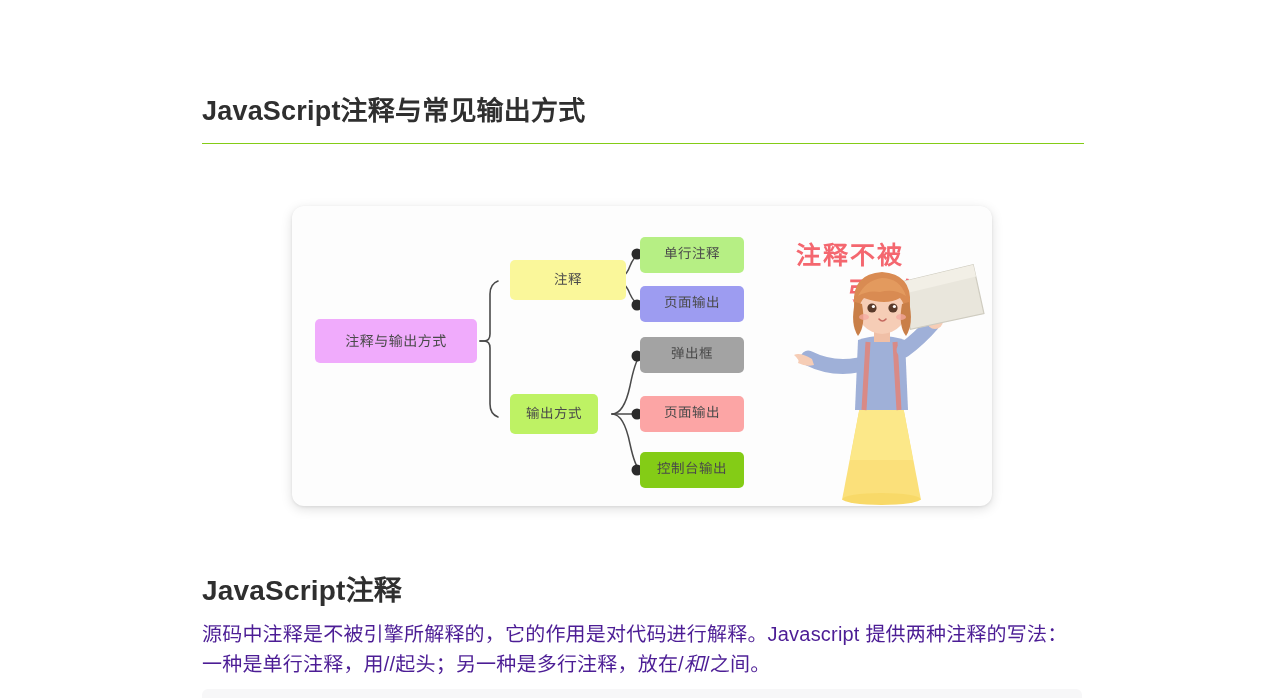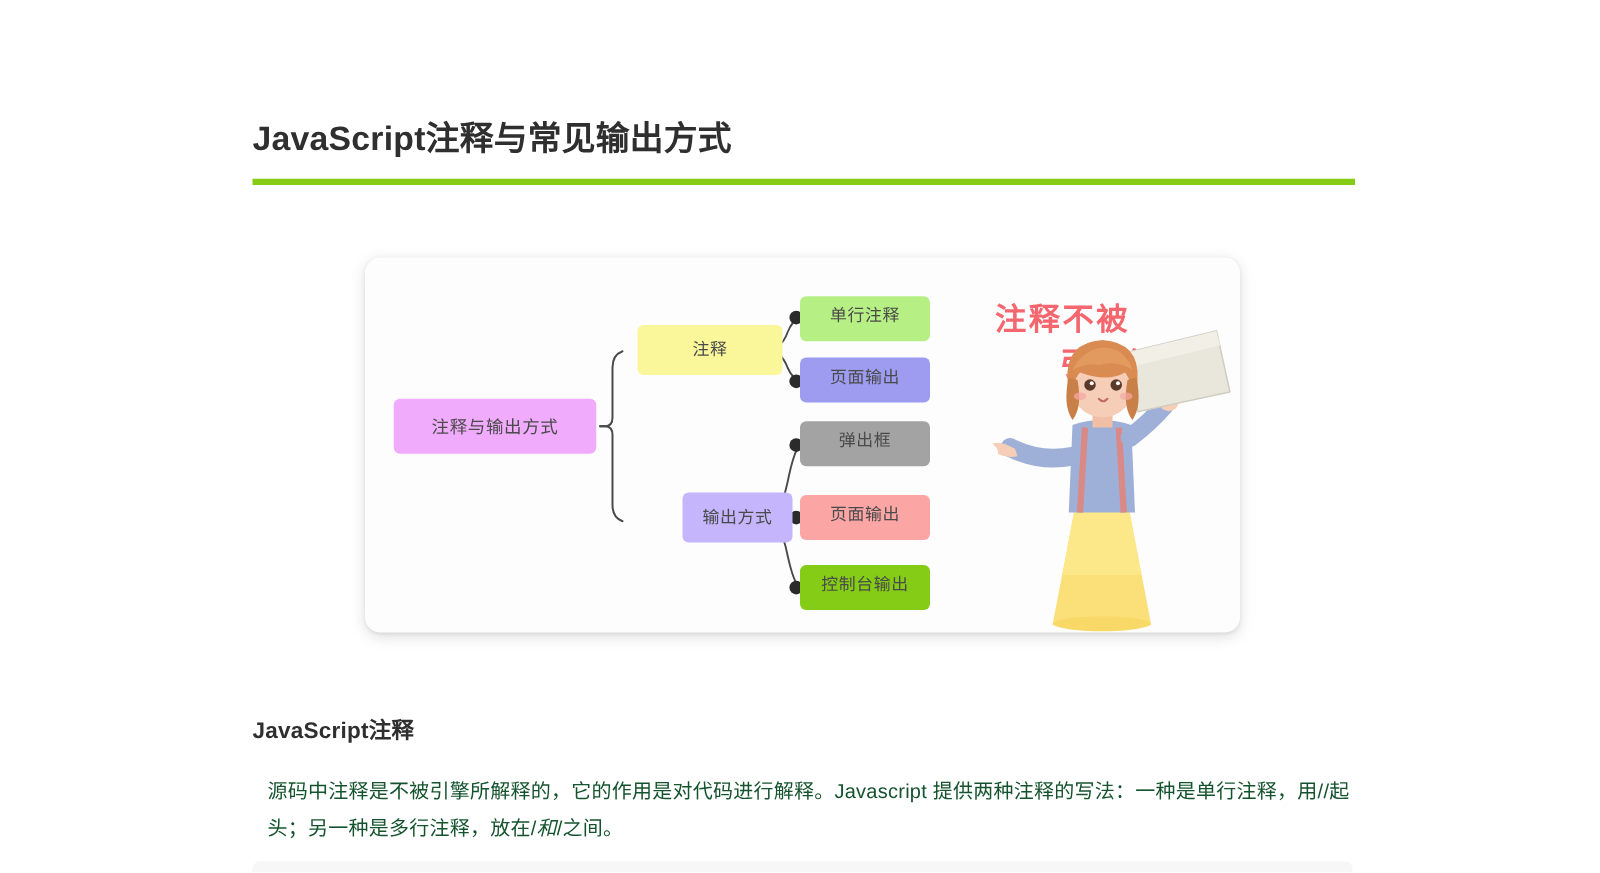--- a/index.html
+++ b/index.html
@@ -33,21 +33,21 @@
 
   
   .doc-title {
     margin: 0;
     padding: 0 0 14px 0;
     font-size: 27px;
     font-weight: 700;
     letter-spacing: 0.2px;
     color: #2f2f2f;
     line-height: 1.3;
-    border-bottom: 5px solid #84cc16;
+    border-bottom: 1px solid #84cc16;
     position: absolute;
     top: 94px;
     left: 0;
     width: 882px;
     box-sizing: border-box;
   }
 
   
   .figure-card {
     position: absolute;
@@ -104,22 +104,21 @@
     top: 54px;
     width: 116px;
     height: 40px;
     background: #faf79a;
   }
   .node-branch-2 {
     left: 218px;
     top: 188px;
     width: 88px;
     height: 40px;
-    background: #c4b5fd;
-    margin-left: 36px;
+    background: #bef264;
   }
   .node-leaf {
     left: 348px;
     width: 104px;
     height: 36px;
     font-family: Liberation Mono, monospace;
   }
   .leaf-0 { top: 31px;  background: #b6ef84; }
   .leaf-1 { top: 80px;  background: #9d9cf1; }
   .leaf-2 { top: 131px; background: #a3a3a3; }
@@ -135,37 +134,37 @@
     height: 286px;
   }
   .illus-svg { display: block; width: 215px; height: 286px; }
 
   
   .sub-title {
     position: absolute;
     top: 573px;
     left: 0;
     margin: 0;
-    font-size: 18px;
+    font-size: 28px;
     font-weight: 700;
     color: #2f2f2f;
     letter-spacing: 0.2px;
     line-height: 1.3;
   }
 
   
   .body-text {
     position: absolute;
     top: 619px;
-    left: 12px;
+    left: 0;
     width: 880px;
     margin: 0;
-    font-size: 16px;
+    font-size: 20px;
     line-height: 30px;
-    color: #14532d;
+    color: #4c1d95;
     letter-spacing: 0.2px;
   }
   .body-text em {
     font-style: italic;
   }
 
   
   .code-block {
     position: absolute;
     top: 689px;

